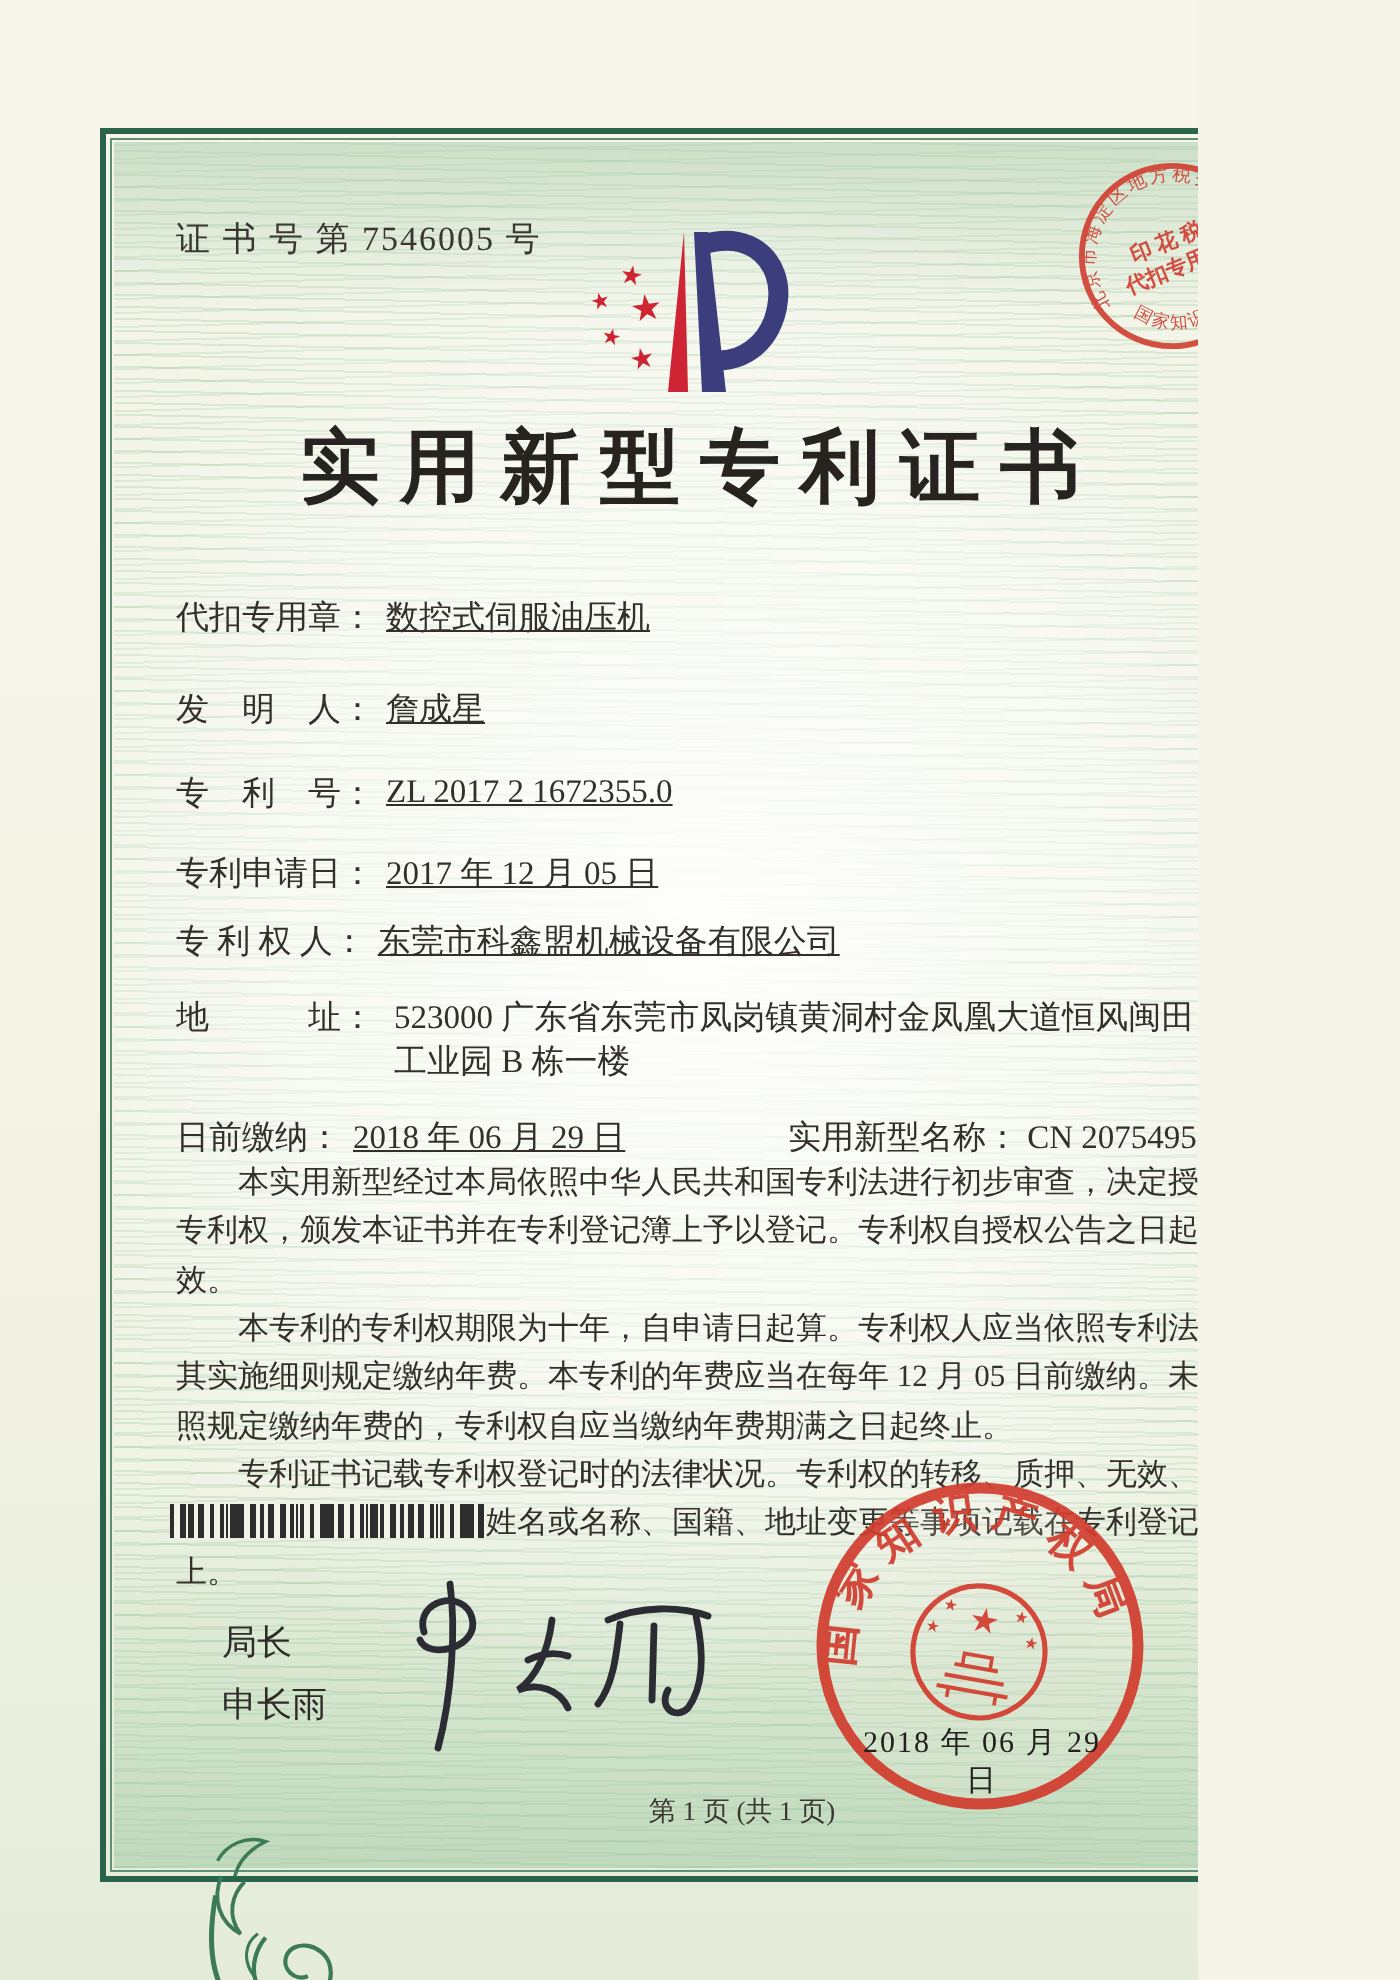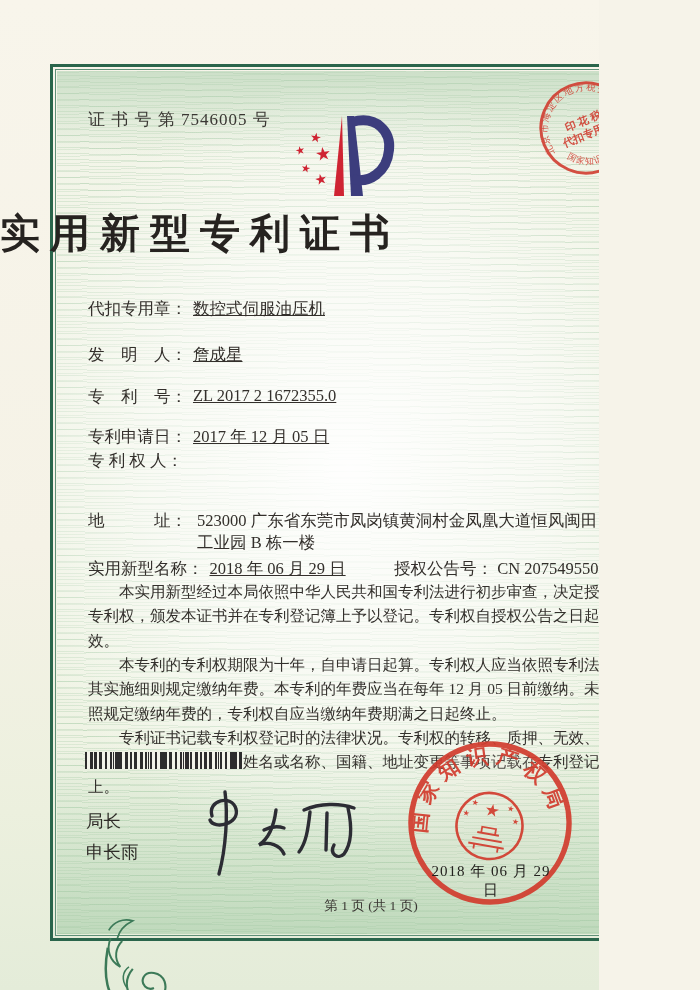--- a/index.html
+++ b/index.html
@@ -29,21 +29,21 @@
       linear-gradient(180deg, rgba(173,206,174,0.55) 0%, rgba(255,255,255,0) 10%, rgba(255,255,255,0) 78%, rgba(160,200,162,0.6) 100%),
       repeating-linear-gradient(1.2deg, rgba(116,175,124,0.20) 0 1px, rgba(255,255,255,0) 1px 6px),
       repeating-linear-gradient(-1.4deg, rgba(116,175,124,0.16) 0 1px, rgba(255,255,255,0) 1px 7px),
       linear-gradient(180deg,#f3f5e9,#eef3e3);
   }
   .abs{ position:absolute; }
   .cert-number{
     left:88px; top:108px; font-size:17px; letter-spacing:1px; color:#3a3733;
   }
   .title{
-    left:0; top:206px; width:700px; text-align:left;
+    left:0; top:206px; width:700px; text-align:center;
     font-size:40px; font-weight:600; letter-spacing:10px; color:#262320;
   }
   .fields{ left:88px; top:298px; width:526px; font-size:16.5px; color:#332f2b; }
   .frow{ position:absolute; left:0; display:flex; white-space:nowrap; }
   .frow .lbl{ flex:none; }
   .frow .val{ margin-left:6px;text-decoration:underline; }
   .addr-block .val2{ margin-left:10px; }
   .grant-row-right{ position:absolute; white-space:nowrap; }
   .body-text{
     left:88px; top:580px; width:527px; font-size:15.5px; line-height:1.57;
@@ -51,21 +51,21 @@
   }
   .body-text p{ text-indent:2em; }
   .barcode{
     left:85px; top:752px; width:158px; height:17px;
     background:
       repeating-linear-gradient(90deg,#2d2d2d 0 2px,transparent 2px 5px),
       repeating-linear-gradient(90deg,#2d2d2d 0 1px,transparent 1px 7px),
       repeating-linear-gradient(90deg,transparent 0 9px,#2d2d2d 9px 12px,transparent 12px 23px);
     background-color:#f2f3e9;
   }
-  .official{ left:86px; top:806px; font-size:17.5px; color:#2f2c28; line-height:1.75; }
+  .official{ left:111px; top:806px; font-size:17.5px; color:#2f2c28; line-height:1.75; }
   .sig-svg{ left:196px; top:786px; }
   .seal-svg{ left:405px; top:738px; opacity:0.92; transform:rotate(10deg); }
   .seal-date{
     left:423px; top:862px; width:136px; text-align:center;
     font-size:15px; letter-spacing:1px; color:#23211e; z-index:5;
   }
   .footer-page{ left:0; top:897px; width:700px; text-align:center; font-size:13.5px; color:#3a3733;margin-left:21px; }
   .flourish{ z-index:2; }
   .flourish-left{ left:44px; top:845px; }
   .flourish-right{ left:546px; top:845px; transform:scaleX(-1); }
@@ -127,36 +127,37 @@
       <span class="val">詹成星</span>
     </div>
     <div class="frow" style="top:88px">
       <span class="lbl">专　利　号：</span>
       <span class="val">ZL 2017 2 1672355.0</span>
     </div>
     <div class="frow" style="top:128px">
       <span class="lbl">专利申请日：</span>
       <span class="val">2017 年 12 月 05 日</span>
     </div>
-    <div class="frow" style="top:152px">
+    <div class="frow" style="top:162px">
       <span class="lbl">专 利 权 人：</span>
-    </div>
-    <div class="frow addr-block" style="top:212px; white-space:normal;">
+      <span class="val">东莞市科鑫盟机械设备有限公司</span>
+    </div>
+    <div class="frow addr-block" style="top:200px; white-space:normal;">
       <span class="lbl">地　　　址：</span>
       <span class="val2">
         <div>523000 广东省东莞市凤岗镇黄洞村金凤凰大道恒风闽田</div>
         <div>工业园 B 栋一楼</div>
       </span>
     </div>
     <div class="frow" style="top:260px">
+      <span class="lbl">日前缴纳：</span>
+      <span class="val">2018 年 06 月 29 日</span>
+    </div>
+    <div class="grant-row-right" style="left:306px; top:260px">
       <span class="lbl">实用新型名称：</span>
-      <span class="val">2018 年 06 月 29 日</span>
-    </div>
-    <div class="grant-row-right" style="left:306px; top:260px">
-      <span class="lbl">授权公告号：</span>
       <span class="val">CN 207549550 U</span>
     </div>
   </div>
 
   <div class="abs body-text">
     <p>本实用新型经过本局依照中华人民共和国专利法进行初步审查，决定授予专利权，颁发本证书并在专利登记簿上予以登记。专利权自授权公告之日起生效。</p>
     <p>本专利的专利权期限为十年，自申请日起算。专利权人应当依照专利法及其实施细则规定缴纳年费。本专利的年费应当在每年 12 月 05 日前缴纳。未按照规定缴纳年费的，专利权自应当缴纳年费期满之日起终止。</p>
     <p>专利证书记载专利权登记时的法律状况。专利权的转移、质押、无效、终止、恢复和专利权人的姓名或名称、国籍、地址变更等事项记载在专利登记簿上。</p>
   </div>
 

